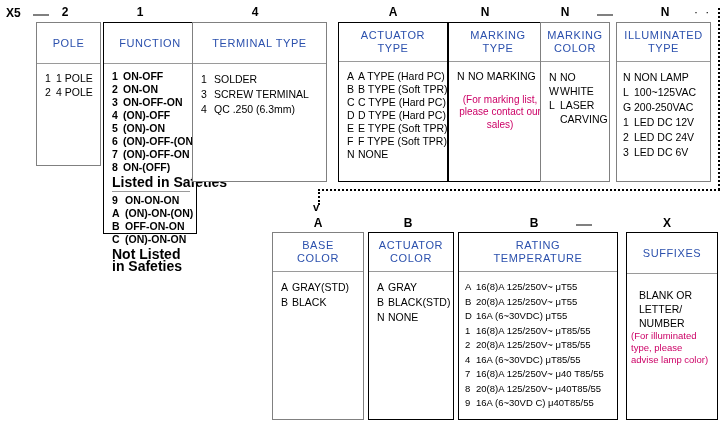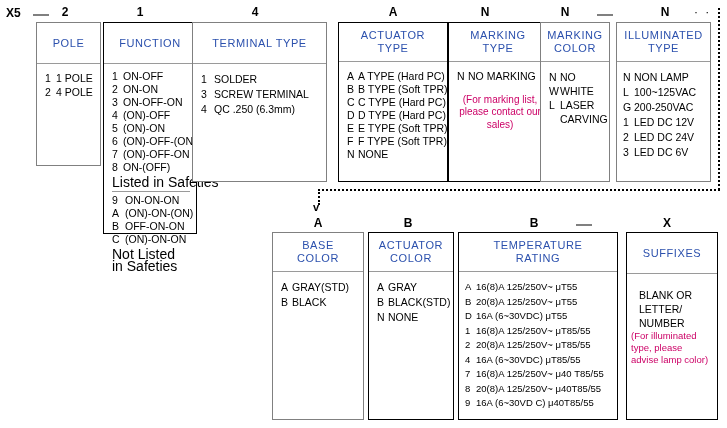--- a/index.html
+++ b/index.html
@@ -75,21 +75,21 @@
 <div class="box" style="left:36px;top:22px;width:65px;height:144px;">
   <div class="box-title" style="padding-top:14px;padding-bottom:13px;">POLE</div>
   <div class="box-body">
     <span class="row"><span class="k">1</span><span>1 POLE</span></span>
     <span class="row"><span class="k">2</span><span>4 POLE</span></span>
   </div>
 </div>
 
 <div class="box dark" style="left:103px;top:22px;width:94px;height:212px;">
   <div class="box-title" style="padding-top:14px;padding-bottom:13px;">FUNCTION</div>
-  <div class="box-body" style="padding-top:6px;line-height:13px;">
+  <div class="box-body" style="padding-top:6px;line-height:13px;font-weight:bold;">
     <span class="row"><span class="k">1</span><span>ON-OFF</span></span>
     <span class="row"><span class="k">2</span><span>ON-ON</span></span>
     <span class="row"><span class="k">3</span><span>ON-OFF-ON</span></span>
     <span class="row"><span class="k">4</span><span>(ON)-OFF</span></span>
     <span class="row"><span class="k">5</span><span>(ON)-ON</span></span>
     <span class="row"><span class="k">6</span><span>(ON)-OFF-(ON)</span></span>
     <span class="row"><span class="k">7</span><span>(ON)-OFF-ON</span></span>
     <span class="row"><span class="k">8</span><span>ON-(OFF)</span></span>
     <span class="row sub">Listed in Safeties</span>
     <div class="divider"></div>
@@ -194,22 +194,22 @@
   </div>
   <div class="box-body" style="line-height:15px;">
     <span class="row"><span class="k">A</span><span>GRAY</span></span>
     <span class="row"><span class="k">B</span><span>BLACK(STD)</span></span>
     <span class="row"><span class="k">N</span><span>NONE</span></span>
   </div>
 </div>
 
 <div class="box dark" style="left:458px;top:232px;width:160px;height:188px;">
   <div class="box-title two">
+    <div>RATING</div>
     <div>TEMPERATURE</div>
-    <div>RATING</div>
   </div>
   <div class="box-body" style="line-height:14.5px;font-size:9.5px;padding-left:6px;">
     <span class="row"><span class="k">A</span><span>16(8)A 125/250V~  μT55</span></span>
     <span class="row"><span class="k">B</span><span>20(8)A 125/250V~  μT55</span></span>
     <span class="row"><span class="k">D</span><span>16A (6~30VDC) μT55</span></span>
     <span class="row"><span class="k">1</span><span>16(8)A 125/250V~  μT85/55</span></span>
     <span class="row"><span class="k">2</span><span>20(8)A 125/250V~  μT85/55</span></span>
     <span class="row"><span class="k">4</span><span>16A (6~30VDC) μT85/55</span></span>
     <span class="row"><span class="k">7</span><span>16(8)A 125/250V~  μ40 T85/55</span></span>
     <span class="row"><span class="k">8</span><span>20(8)A 125/250V~  μ40T85/55</span></span>

